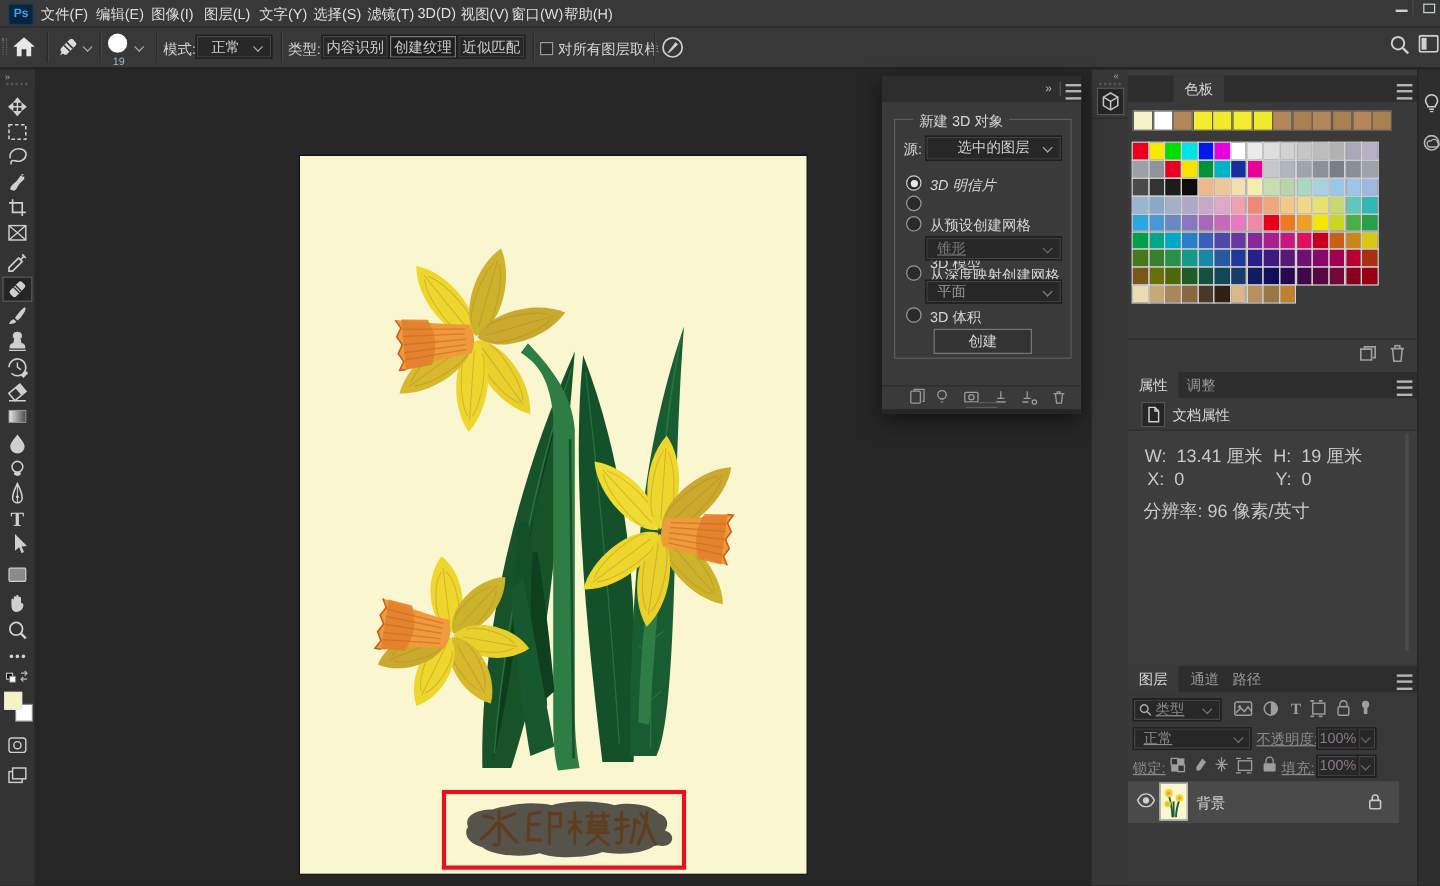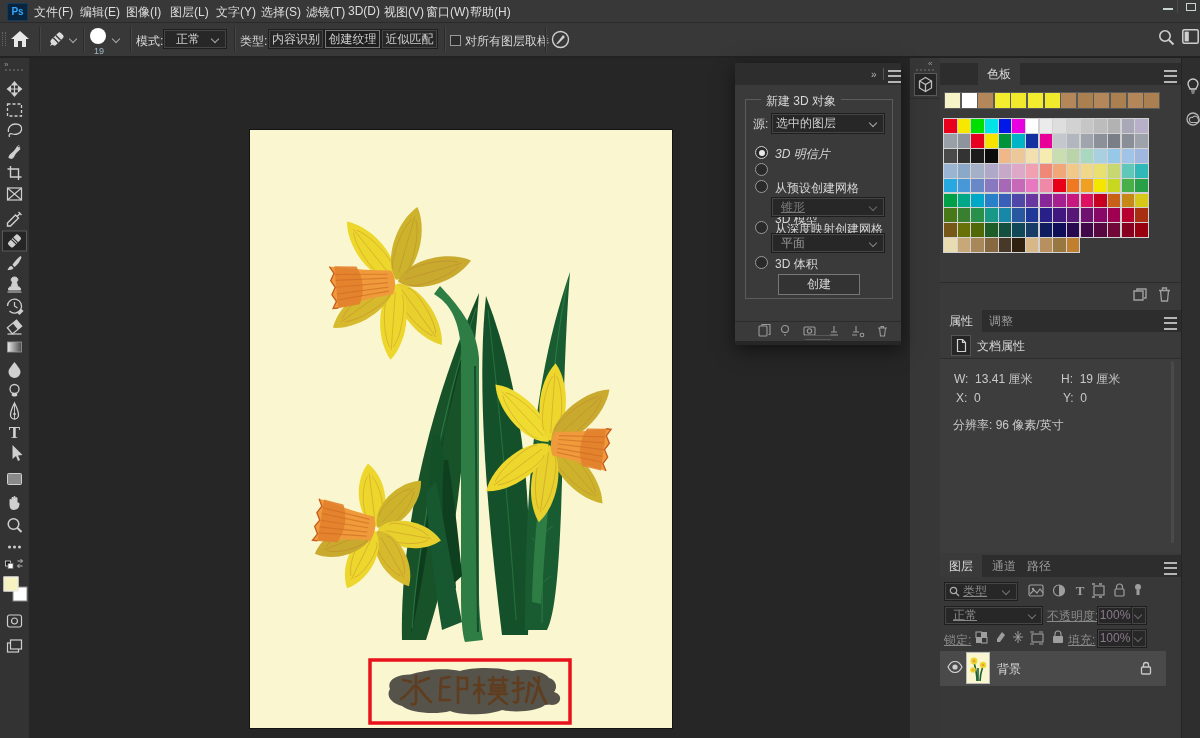--- a/index.html
+++ b/index.html
@@ -569,21 +569,21 @@
   </div>
   <div class="abs" style="left:0;top:274px;width:241px;height:26px;background:#3a3a3a;border-bottom:1px solid #2d2d2d;">
     <div class="abs" style="left:11px;top:3px;width:18px;height:19px;background:#252525;border:1px solid #555;">
       <svg width="18" height="19" viewBox="0 0 18 19">
             <path d="M5.5 3.5 h5 l3 3 v9 h-8 z" fill="none" stroke="#d0d0d0" stroke-width="1.2"></path>
             <path d="M10.5 3.5 v3 h3" fill="none" stroke="#d0d0d0" stroke-width="1.2"></path>
           </svg>
     </div>
     <span class="abs" style="left:37px;top:6px;">文档属性</span>
   </div>
-  <div class="abs" style="left:0;top:301px;width:241px;height:194px;background:#3d3d3d;font-size:12px;color:#c9c9c9;text-decoration:underline;">
+  <div class="abs" style="left:0;top:301px;width:241px;height:194px;background:#3d3d3d;font-size:15px;color:#c9c9c9;text-decoration:underline;">
     <span class="abs" style="left:14px;top:12px;">W:&nbsp; 13.41 厘米</span>
     <span class="abs" style="left:121px;top:12px;">H:&nbsp; 19 厘米</span>
     <span class="abs" style="left:16px;top:32px;">X:&nbsp; 0</span>
     <span class="abs" style="left:123px;top:32px;">Y:&nbsp; 0</span>
     <span class="abs" style="left:13px;top:58px;">分辨率: 96 像素/英寸</span>
     <div class="abs" style="left:231px;top:2px;width:3px;height:182px;background:#4a4a4a;border-radius:2px;"></div>
   </div>
 
   <div class="ptabrow" style="top:497px;">
     <span class="ptab on" style="left:0;">图层</span>
@@ -680,21 +680,21 @@
     <div class="abs" style="left:0;top:0;width:37px;height:22px;background:#3a3a3a;text-align:center;line-height:22px;color:#d8d8d8;margin-top:28px;">3D</div>
     <div class="abs" style="left:136px;top:6px;color:#b5b5b5;font-size:10px;letter-spacing:-1px;">»</div>
     <div class="abs" style="left:148px;top:5px;width:1px;height:12px;background:#555;"></div>
     <div class="hamb" style="left:153px;top:7px;"></div>
   </div>
   <div class="abs" style="left:0;top:22px;width:166px;height:256px;background:#3a3a3a;">
     <div class="abs" style="left:10px;top:14px;width:146px;height:198px;border:1px solid #5c5c5c;"></div>
     <span class="abs" style="left:26px;top:8px;background:#3a3a3a;padding:0 5px;">新建 3D 对象</span>
     <span class="abs" style="left:18px;top:31px;">源:</span>
     <div class="ddown" style="left:36px;top:28px;width:112px;height:19px;line-height:19px;">
-      <span style="margin-left:4px;text-align:center;">选中的图层</span><div class="chev" style="left:98px;top:6px;"></div>
+      <span style="margin-left:26px;text-align:center;">选中的图层</span><div class="chev" style="left:98px;top:6px;"></div>
     </div>
     <div class="radio on" style="left:20px;top:61px;"></div>
         <span class="abs" style="left:40px;top:61px;font-style:italic;">3D 明信片</span>
     <div class="radio" style="left:20px;top:78px;"></div>
         <span class="abs" style="left:40px;top:78px;margin-top:48px;">3D 模型</span>
     <div class="radio" style="left:20px;top:95px;"></div>
         <span class="abs" style="left:40px;top:95px;">从预设创建网格</span>
     <div class="ddown dim" style="left:36px;top:112px;width:112px;height:18px;line-height:18px;color:#787878;">
       <span style="margin-left:9px;">锥形</span><div class="chev" style="left:98px;top:6px;opacity:.5;"></div>
     </div>

